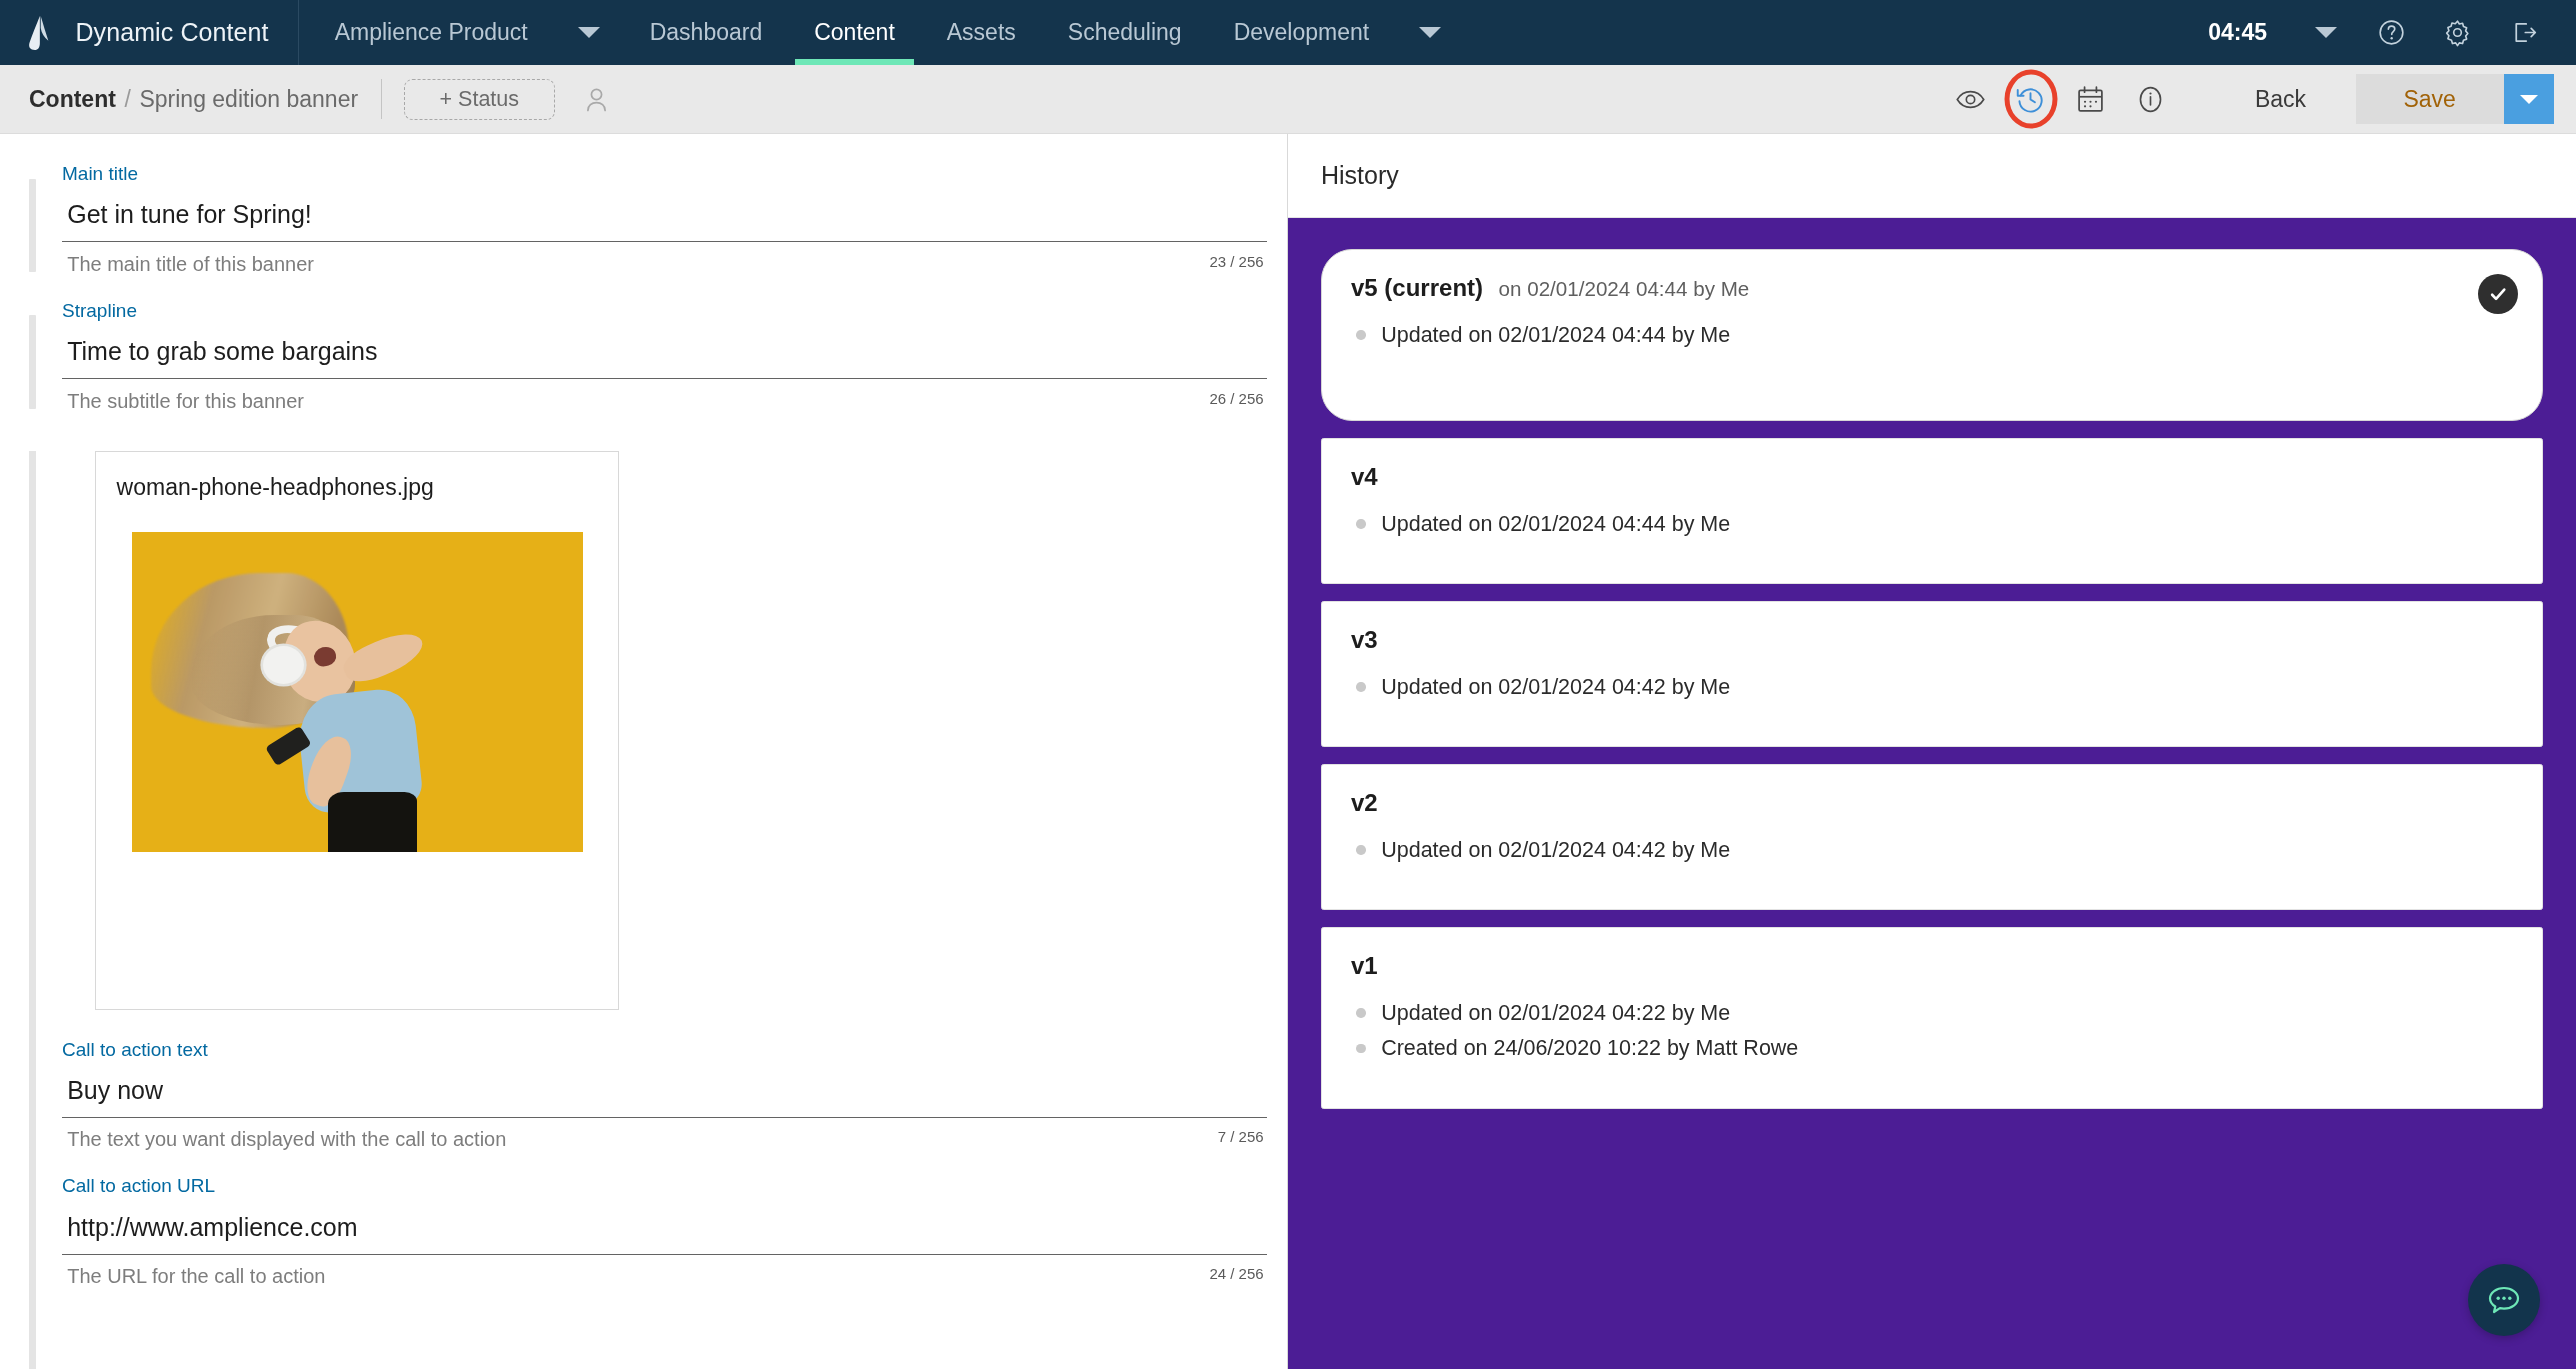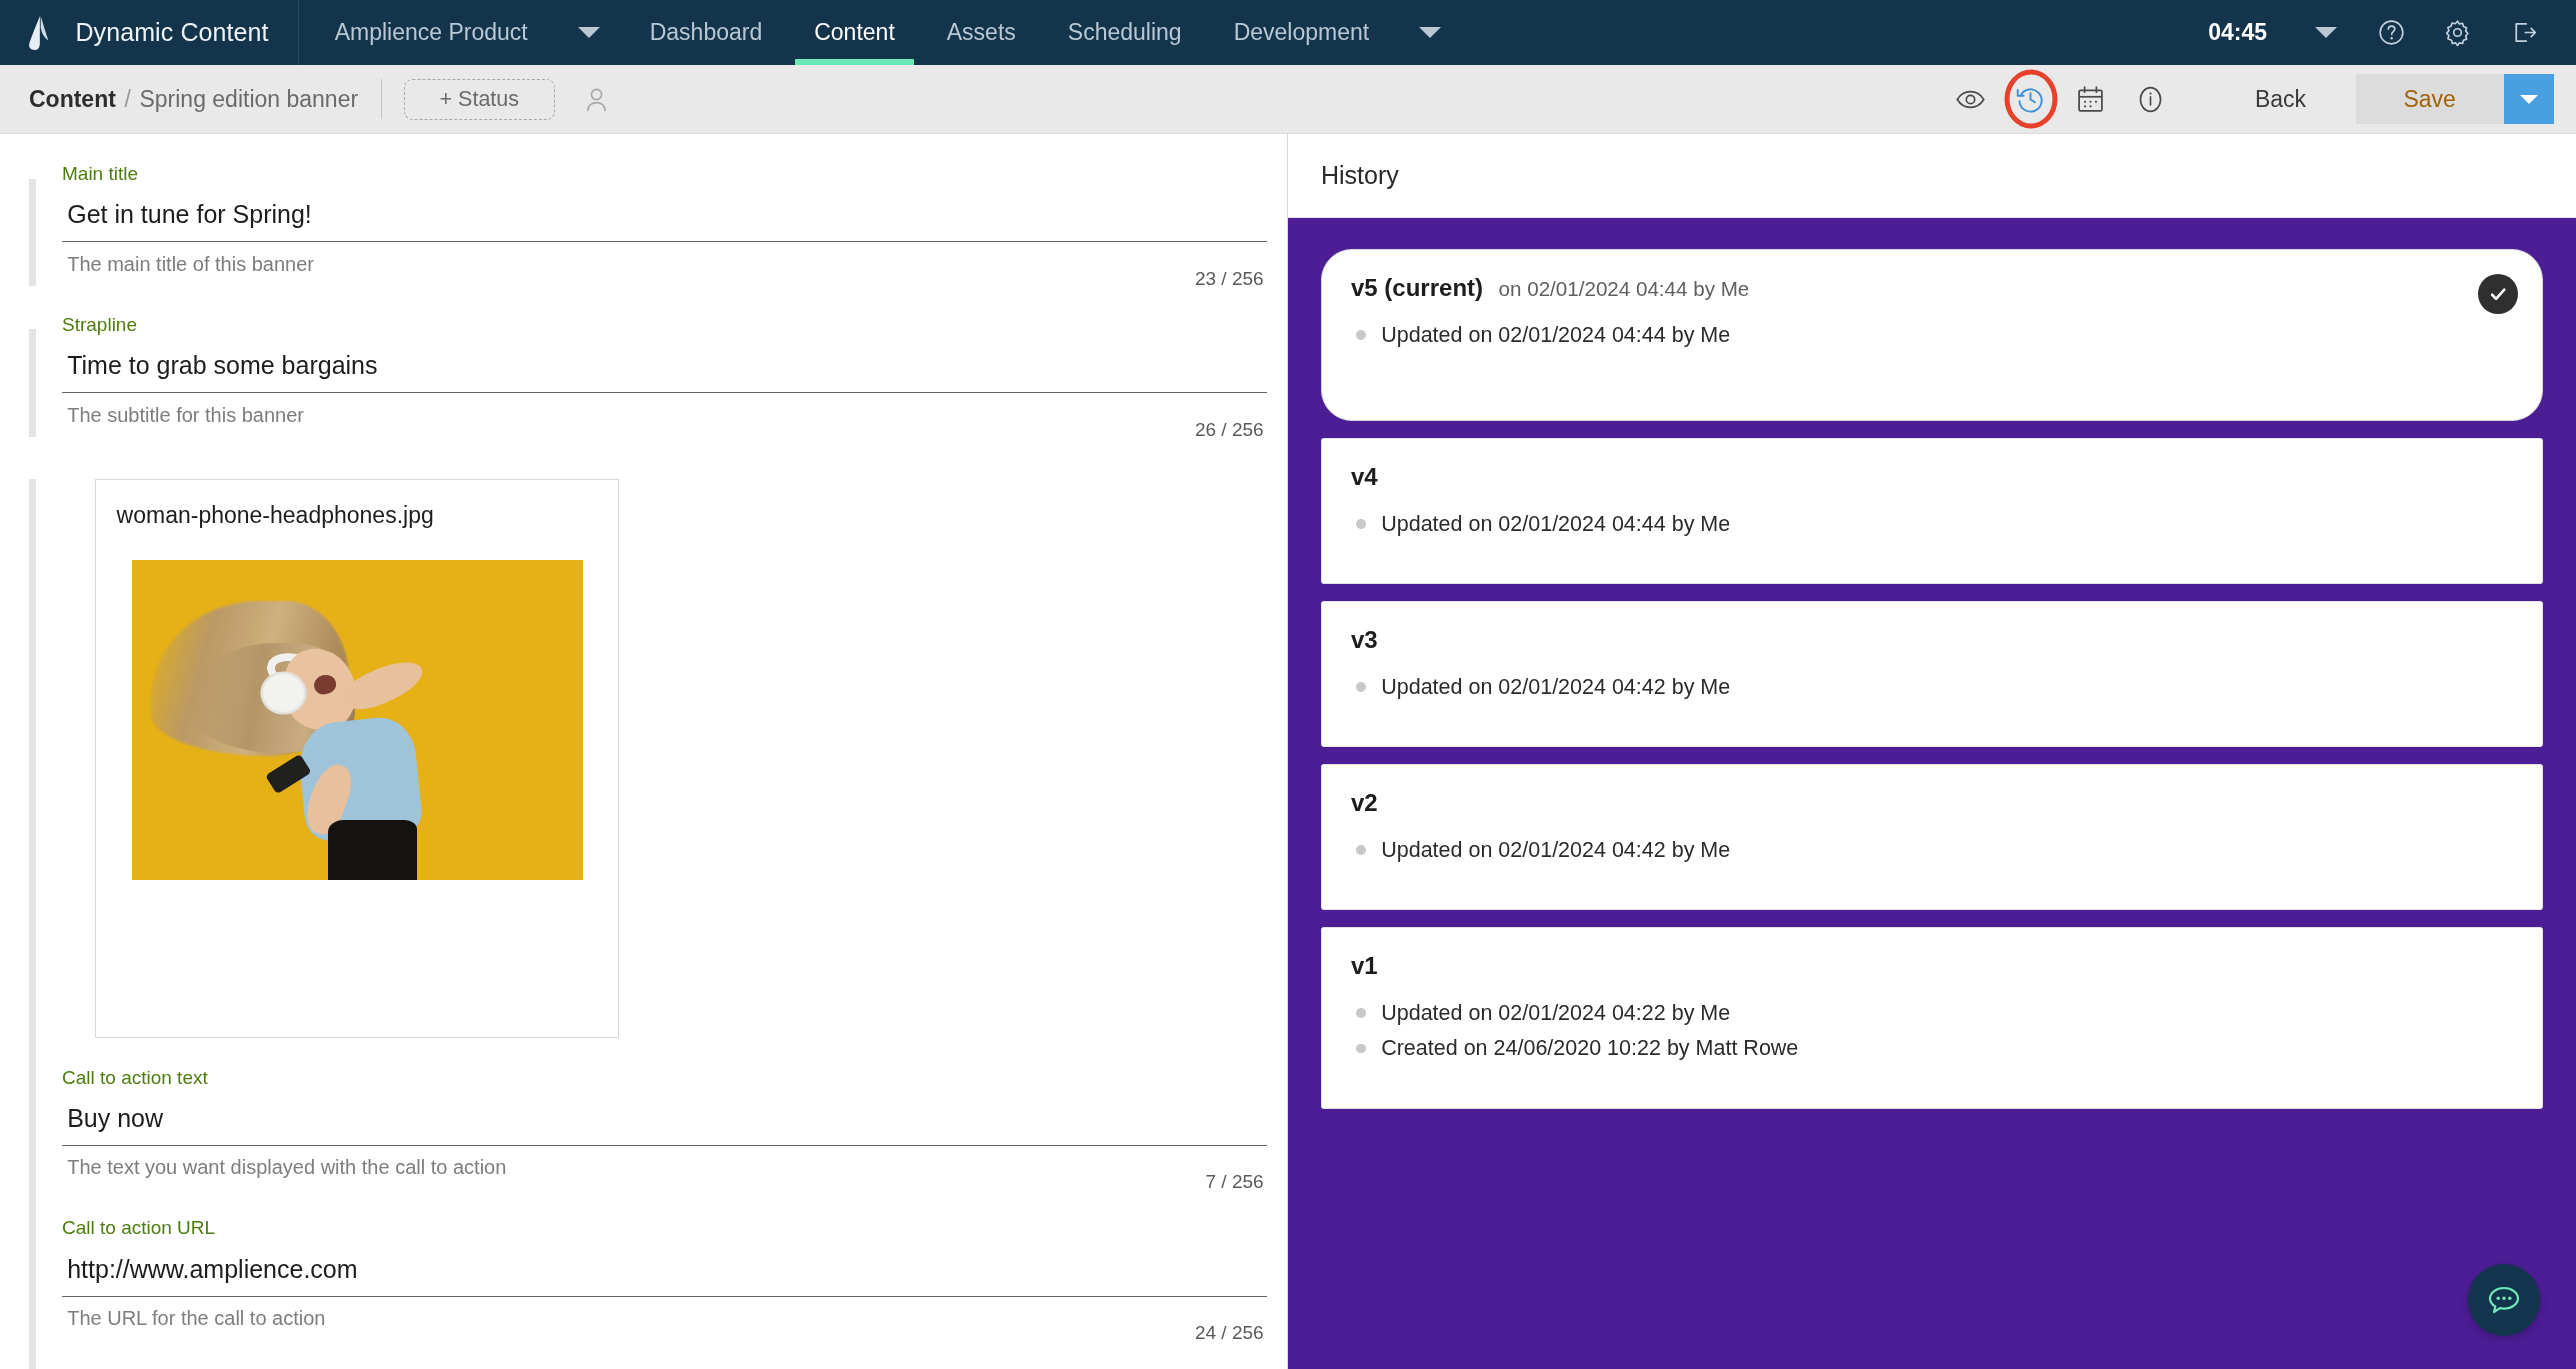--- a/index.html
+++ b/index.html
@@ -107,31 +107,31 @@
     position: relative;
   }
   .right-pane { flex: 1; background: #4c1d95; display: flex; flex-direction: column; }
 
   
   .field { position: relative; padding-left: 33px; margin-bottom: 24px; }
   .field::before {
     content: ""; position: absolute; left: 0; top: 15.5px; bottom: 3.4px;
     width: 6.9px; background: #e4e4e4; border-radius: 0.9px;
   }
-  .field-label { color: #4d7c0f; font-size: 19px; margin-bottom: 10.3px; }
+  .field-label { color: #0369a1; font-size: 19px; margin-bottom: 10.3px; }
   .field-input {
     color: #1d1d1d; font-size: 25px; padding: 5.2px 0 12px 5.2px;
     border-bottom: 1.7px solid #636363; width: 1205px;
   }
   .field-foot {
     display: flex; justify-content: space-between;
     width: 1205px; padding: 10.3px 3.4px 0 5.2px;
   }
   .field-help { color: #7d7d7d; font-size: 20px; }
-  .field-count { color: #5a5a5a; font-size: 19px; margin-top: 15px; }
+  .field-count { color: #5a5a5a; font-size: 15px; }
 
   
   .section { position: relative; padding-left: 33px; margin: 38px 0 22.4px; }
   .section::before {
     content: ""; position: absolute; left: 0; top: 0; bottom: -533px;
     width: 6.9px; background: #e4e4e4;
   }
   .section-head { display: flex; align-items: center; gap: 17px; }
   .section-title { color: #4a4a4a; font-size: 23px; }
   .chev { color: #4a4a4a; display: flex; align-items: center; }

